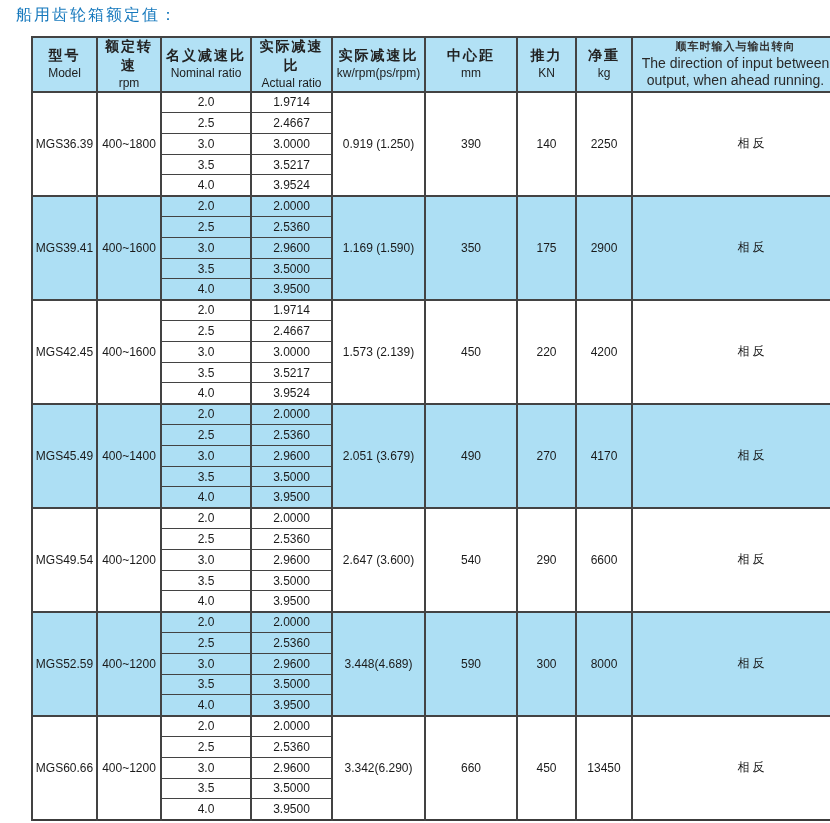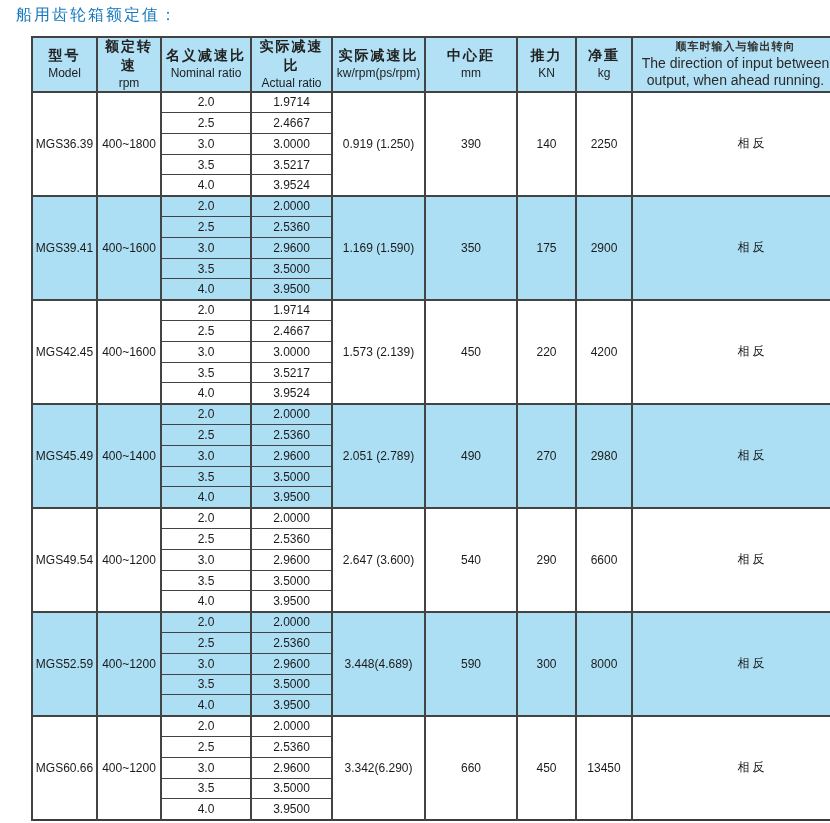--- a/index.html
+++ b/index.html
@@ -232,24 +232,24 @@
         </tr>
         <tr>
           <td class="c-nominal">4.0</td>
           <td class="c-actual">3.9524</td>
         </tr>
         <tr class="hl block-start">
           <td class="c-model" rowspan="5">MGS45.49</td>
           <td class="c-rpm" rowspan="5">400~1400</td>
           <td class="c-nominal">2.0</td>
           <td class="c-actual">2.0000</td>
-          <td class="c-capacity" rowspan="5">2.051 (2.789)</td>
+          <td class="c-capacity" rowspan="5">2.051 (3.679)</td>
           <td class="c-center" rowspan="5">490</td>
           <td class="c-thrust" rowspan="5">270</td>
-          <td class="c-weight" rowspan="5">2980</td>
+          <td class="c-weight" rowspan="5">4170</td>
           <td class="c-direction" rowspan="5">相反</td>
         </tr>
         <tr class="hl">
           <td class="c-nominal">2.5</td>
           <td class="c-actual">2.5360</td>
         </tr>
         <tr class="hl">
           <td class="c-nominal">3.0</td>
           <td class="c-actual">2.9600</td>
         </tr>

